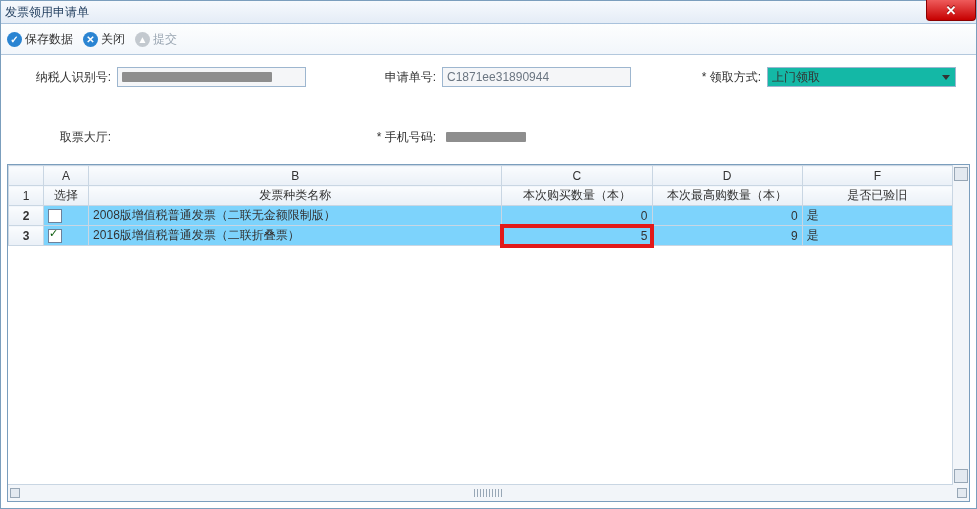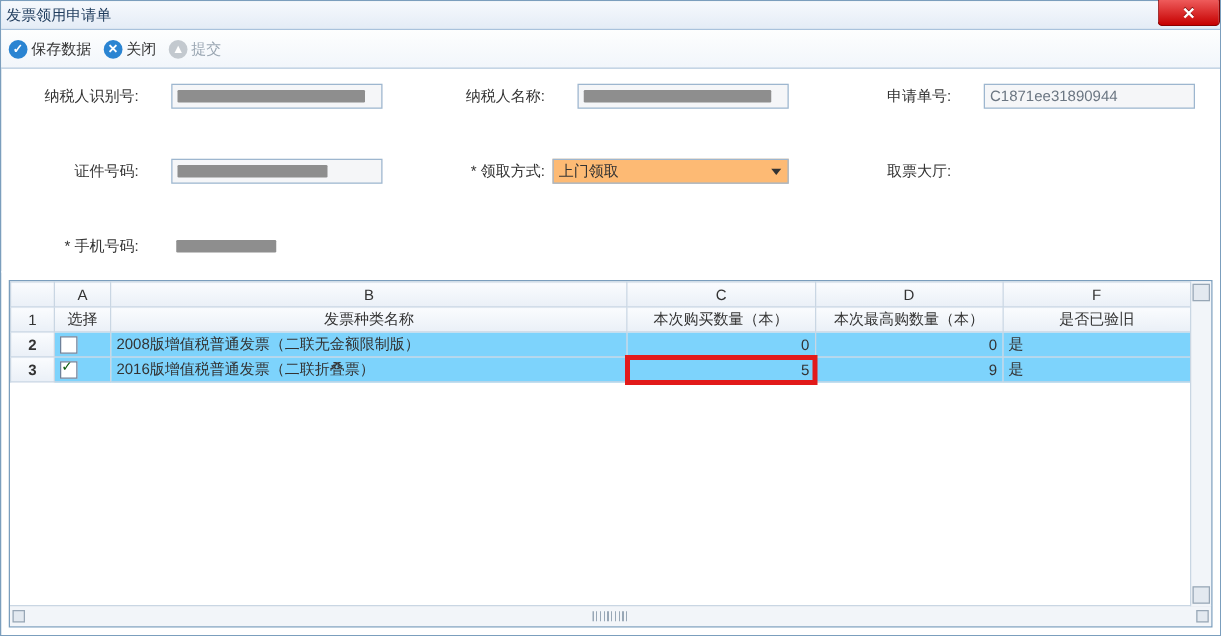--- a/index.html
+++ b/index.html
@@ -93,31 +93,30 @@
     width: 90px;
     text-align: right;
     margin-right: 6px;
     color: #333;
     white-space: nowrap;
   }
   .form-field {
     flex: 1;
     height: 20px;
     border: 1px solid #9db6cf;
-    background: #fdba74;
+    background: #14b8a6;
     box-sizing: border-box;
     padding: 0 4px;
     display: flex;
     align-items: center;
     font-size: 12px;
   }
   .form-field.readonly {
     background: #f5f6f8;
     color: #6b7682;
-    margin-left: 20px;
   }
   .form-field.dropdown { position: relative; padding-right: 18px; }
   .form-field.dropdown::after {
     content: "";
     position: absolute;
     right: 5px; top: 50%; margin-top: -2px;
     border-left: 4px solid transparent;
     border-right: 4px solid transparent;
     border-top: 5px solid #333;
   }
@@ -256,38 +255,26 @@
 
   <div class="form-area">
 
     <div class="form-row">
       <span class="form-label">纳税人识别号:</span>
       <div class="form-field readonly">
           <span class="redacted" style="width:150px"></span>
         </div>
     </div>
     <div class="form-row">
-      <span class="form-label">纳税人名称:</span>
-      <div class="form-field readonly">
-          <span class="redacted" style="width:150px"></span>
-        </div>
-    </div>
-    <div class="form-row">
       <span class="form-label">申请单号:</span>
       <div class="form-field readonly">
           <span>C1871ee31890944</span>
         </div>
     </div>
 
-    <div class="form-row">
-      <span class="form-label">证件号码:</span>
-      <div class="form-field readonly">
-          <span class="redacted" style="width:120px"></span>
-        </div>
-    </div>
 
     <div class="form-row">
       <span class="form-label">* 领取方式:</span>
       <div class="form-field dropdown">
           <span>上门领取</span>
         </div>
     </div>
     <div class="form-row">
       <span class="form-label">取票大厅:</span>
     </div>

